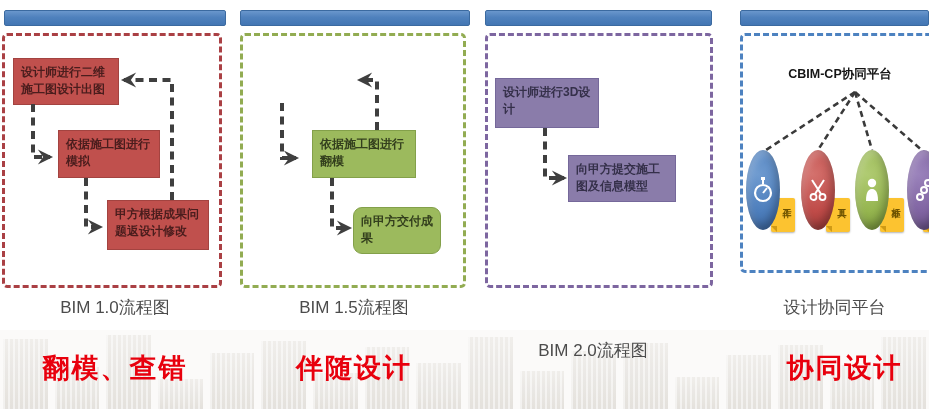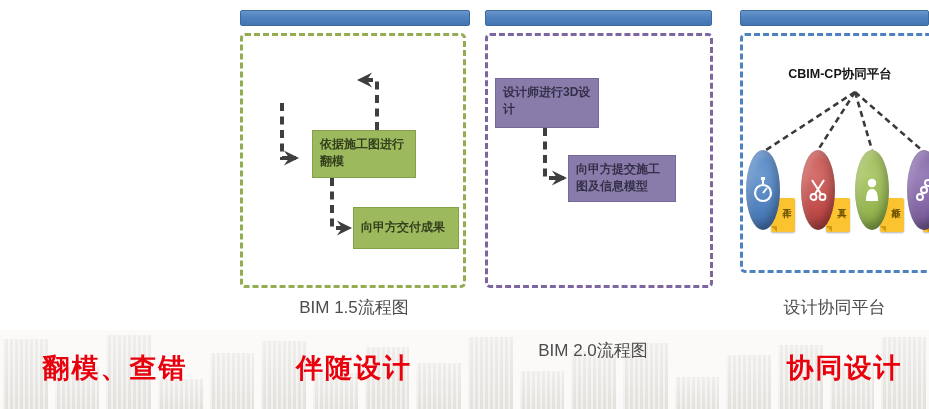--- a/index.html
+++ b/index.html
@@ -31,21 +31,21 @@
   .c2{background:#9cba5d;border-color:#83a04a;color:#333f1d;}
   .c3{background:#8a7caa;border-color:#75689a;color:#35304a;}
   .vcenter{display:flex;align-items:center;}
 
   #col1 .b1{left:13px;top:58px;width:106px;min-height:46px;}
   #col1 .b2{left:58px;top:130px;width:102px;min-height:48px;}
   #col1 .b3{left:107px;top:200px;width:102px;min-height:50px;}
 
   #col2 .b1{left:22px;top:55px;width:104px;min-height:48px;}
   #col2 .b2{left:70px;top:130px;width:104px;min-height:48px;margin-left:12px;}
-  #col2 .b3{left:123px;top:207px;width:106px;min-height:42px;}
+  #col2 .b3{left:123px;top:207px;width:88px;min-height:42px;border-radius:9px;}
 
   #col3 .b1{left:17px;top:78px;width:104px;min-height:50px;}
   #col3 .b2{left:90px;top:155px;width:108px;min-height:47px;}
 
   .arrows{position:absolute;left:0;top:0;z-index:3;pointer-events:none;}
   .arrows path{stroke:#3f3f3f;stroke-width:4;fill:none;stroke-dasharray:8 5.5;}
 
   
   .plat-title{position:absolute;left:40px;top:66px;width:160px;text-align:center;
               font-size:12.5px;font-weight:bold;color:#151515;z-index:2;}
@@ -111,20 +111,33 @@
 <svg width="0" height="0" style="position:absolute">
   <defs>
     <marker id="ah" viewBox="0 0 10 10" refX="8" refY="5" markerWidth="4.2" markerHeight="3.8" orient="auto">
       <path d="M0,0 L10,5 L0,10 L3.5,5 Z" fill="#3f3f3f"></path>
     </marker>
   </defs>
 </svg>
 
 <div class="page">
 
+  <div class="col" id="col1">
+    <div class="bar"></div>
+    <div class="panel"></div>
+    <div class="fbox c1 b1">设计师进行二维施工图设计出图</div>
+    <div class="fbox c1 b2">依据施工图进行模拟</div>
+    <div class="fbox c1 b3">甲方根据成果问题返设计修改</div>
+    <svg class="arrows" width="230" height="330">
+      <path d="M33,104 L33,157 L50,157" marker-end="url(#ah)"></path>
+      <path d="M86,178 L86,227 L100,227" marker-end="url(#ah)"></path>
+      <path d="M172,200 L172,80 L124,80" marker-end="url(#ah)"></path>
+    </svg>
+    <div class="caption">BIM 1.0流程图</div>
+  </div>
 
   <div class="col" id="col2">
     <div class="bar"></div>
     <div class="panel"></div>
     <div class="fbox c2 b2">依据施工图进行翻模</div>
     <div class="fbox c2 b3 vcenter">向甲方交付成果</div>
     <svg class="arrows" width="248" height="330">
       <path d="M52,103 L52,158 L66,158" marker-end="url(#ah)"></path>
       <path d="M102,178 L102,228 L119,228" marker-end="url(#ah)"></path>
       <path d="M147,130 L147,80 L130,80" marker-end="url(#ah)"></path>

